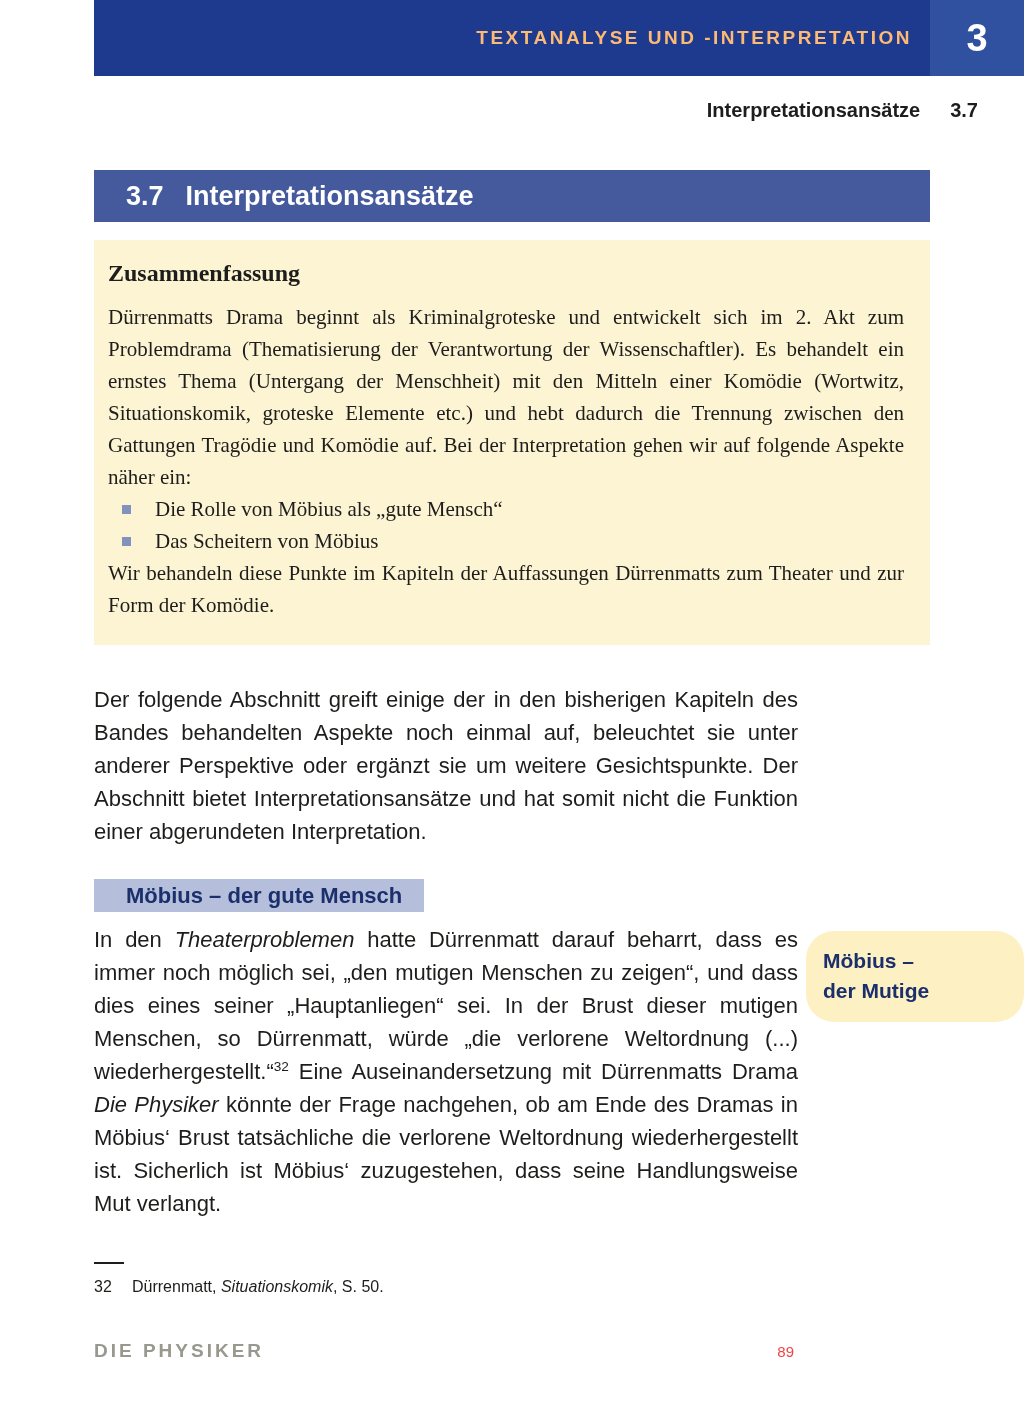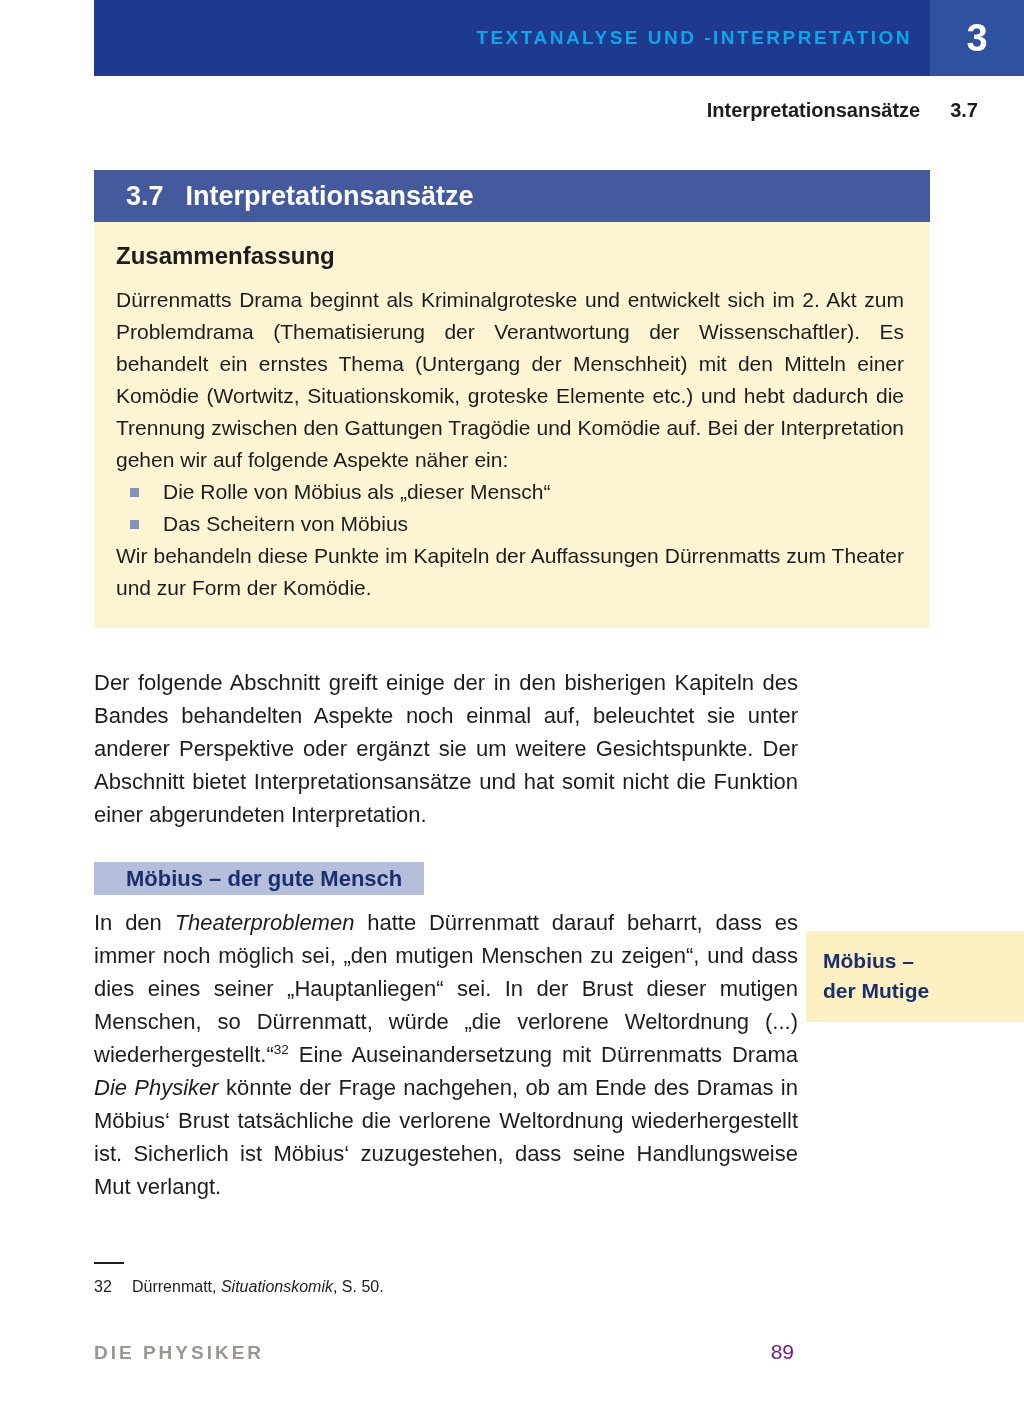--- a/index.html
+++ b/index.html
@@ -22,21 +22,21 @@
   .topbar {
     position: absolute;
     top: 0; left: 94px; right: 0;
     height: 76px;
     background: var(--topbar-blue);
     display: flex;
     align-items: center;
     justify-content: flex-end;
   }
   .topbar-title {
-    color: #0ea5e9;
+    color: #fdba74;
     font-weight: bold;
     font-size: 19px;
     letter-spacing: 2.5px;
     margin-right: 18px;
     white-space: nowrap;
   }
   .chapter-box {
     width: 94px;
     height: 76px;
     flex: none;
@@ -70,22 +70,24 @@
     color: #ffffff;
     display: flex;
     align-items: center;
     font-weight: bold;
     font-size: 27px;
     padding-left: 32px;
     gap: 22px;
   }
 
   .summary-box {
+    margin-top: 18px;
     background: var(--summary-yellow);
-    padding: 20px 26px 24px 22px;
+    padding: 20px 26px 24px 14px;
+    font-family: Liberation Serif, serif;
   }
   .summary-title { font-size: 24px; font-weight: bold; margin-bottom: 14px; color: #1d1d1b; }
   .summary-text {
     font-size: 21px;
     line-height: 32px;
     text-align: justify;
     hyphens: auto;
   }
   .summary-bullets { list-style: none; }
   .summary-bullets li {
@@ -132,20 +134,21 @@
     position: absolute;
     top: 931px;
     left: 806px;
     right: 0;
     background: var(--margin-note-yellow);
     padding: 15px 10px 16px 17px;
     color: var(--navy-text);
     font-weight: bold;
     font-size: 21px;
     line-height: 30px;
+    border-radius: 28px;
   }
 
   
   .footnote { position: absolute; left: 94px; top: 1262px; width: 704px; }
   .footnote-rule { width: 30px; height: 2px; background: #1d1d1b; }
   .footnote-line { margin-top: 14px; font-size: 16px; display: flex; color: #1d1d1b; }
   .fn-num { width: 38px; flex: none; }
 
   
   .page-footer {
@@ -156,21 +159,21 @@
     display: flex;
     justify-content: space-between;
     align-items: baseline;
   }
   .book-title {
     color: var(--footer-gray);
     font-weight: bold;
     font-size: 19px;
     letter-spacing: 3px;
   }
-  .page-number { font-size: 21px; color: #701a75; }
+  .page-number { font-size: 15px; color: #ef4444; }
 </style>
 </head>
 <body>
 
 <div class="page">
 
   <header class="topbar">
     <div class="topbar-title">TEXTANALYSE UND -INTERPRETATION</div>
     <div class="chapter-box">3</div>
   </header>
@@ -186,21 +189,21 @@
       <span>3.7</span>
       <span>Interpretationsansätze</span>
     </div>
 
     <section class="summary-box">
       <h2 class="summary-title">Zusammenfassung</h2>
       <p class="summary-text">Dürrenmatts Drama beginnt als Kriminalgroteske und entwickelt sich im 2. Akt zum Problemdrama (Thematisierung der Verantwortung der Wissenschaftler). Es behandelt ein ernstes Thema (Untergang der Menschheit) mit den Mitteln einer Komödie (Wortwitz, Situationskomik, groteske Elemente etc.) und hebt dadurch die Trennung zwischen den Gattungen Tragödie und Komödie auf. Bei der Interpretation gehen wir auf folgende Aspekte näher ein:</p>
       <ul class="summary-bullets">
         <li>
           <span class="bullet-square"></span>
-          <span>Die Rolle von Möbius als „dieser Mensch“</span>
+          <span>Die Rolle von Möbius als „gute Mensch“</span>
         </li>
         <li>
           <span class="bullet-square"></span>
           <span>Das Scheitern von Möbius</span>
         </li>
       </ul>
       <p class="summary-text">Wir behandeln diese Punkte im Kapiteln der Auffassungen Dürrenmatts zum Theater und zur Form der Komödie.</p>
     </section>
 
     <p class="body-para para1">Der folgende Abschnitt greift einige der in den bisherigen Kapiteln des Bandes behandelten Aspekte noch einmal auf, beleuchtet sie unter anderer Perspektive oder ergänzt sie um weitere Gesichtspunkte. Der Abschnitt bietet Interpretationsansätze und hat somit nicht die Funktion einer abgerundeten Interpretation.</p>

